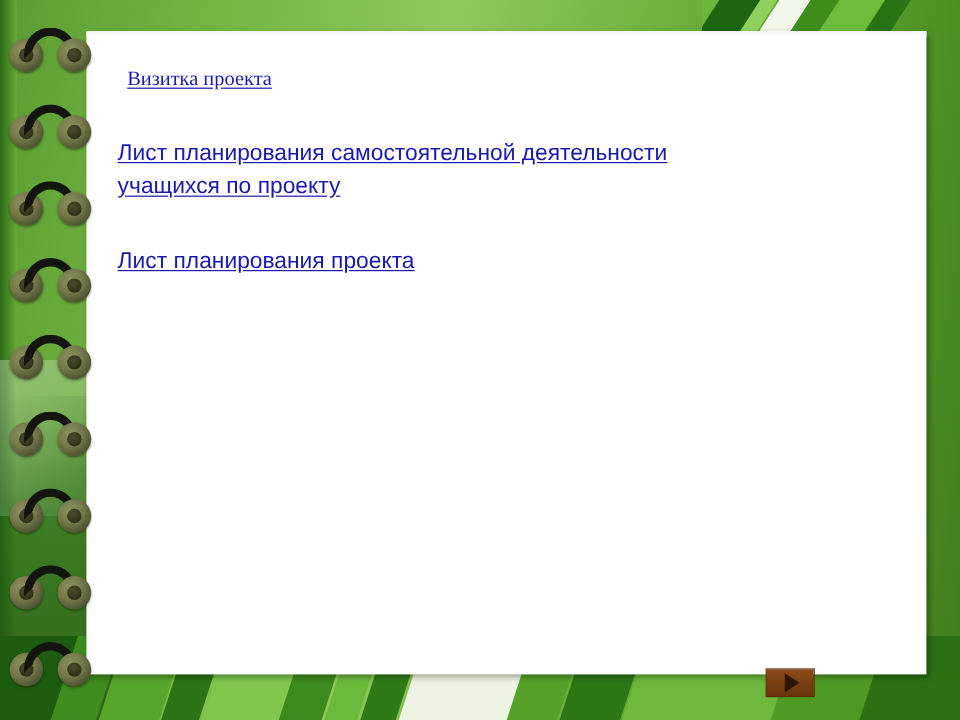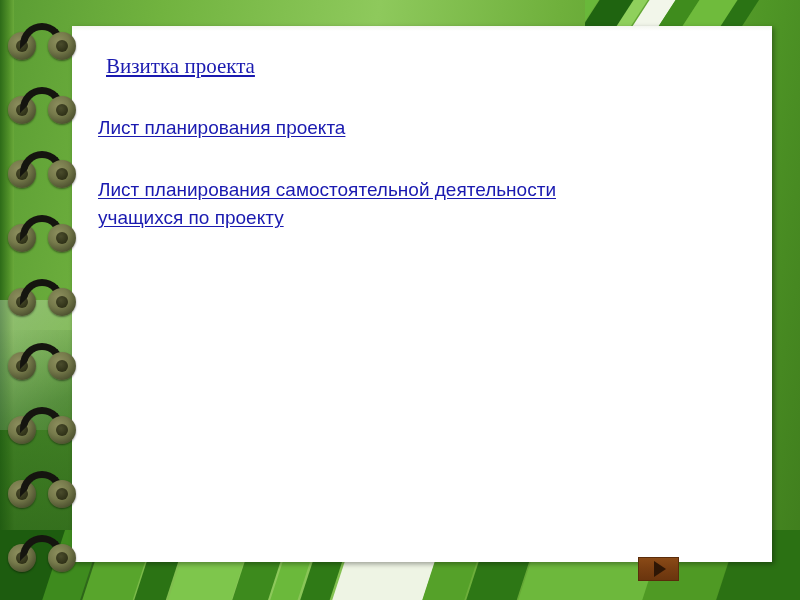--- a/index.html
+++ b/index.html
@@ -174,21 +174,21 @@
 
   .links {
     margin: 0;
     padding: 26px 0 0 26px;
     list-style: none;
   }
   .links li { margin: 0 0 34px 0; }
   .links li.indent { padding-left: 8px; }
   .link {
     font-family: "Liberation Serif", serif;
-    font-size: 21px;
+    font-size: 17px;
     line-height: 28px;
     color: #1a1ab0;
     text-decoration: underline;
     text-underline-offset: 2px;
     cursor: pointer;
     display: inline;
   }
   .link.sans {
     font-family: "Liberation Sans", sans-serif;
     font-size: 19px;
@@ -312,25 +312,25 @@
   </div>
 
   <div class="content">
 
 
     <ul class="links">
       <li class="indent">
         <a class="link">Визитка  проекта</a>
       </li>
       <li>
+        <a class="link sans multiline">Лист планирования  самостоятельной деятельности  учащихся по проекту</a>
+      </li>
+      <li>
         <a class="link sans">Лист планирования проекта</a>
       </li>
-      <li>
-        <a class="link sans multiline">Лист планирования  самостоятельной деятельности  учащихся по проекту</a>
-      </li>
     </ul>
 
   </div>
 
   <div class="next-btn">
     <span class="tri"></span>
   </div>
 
 </div>
 

